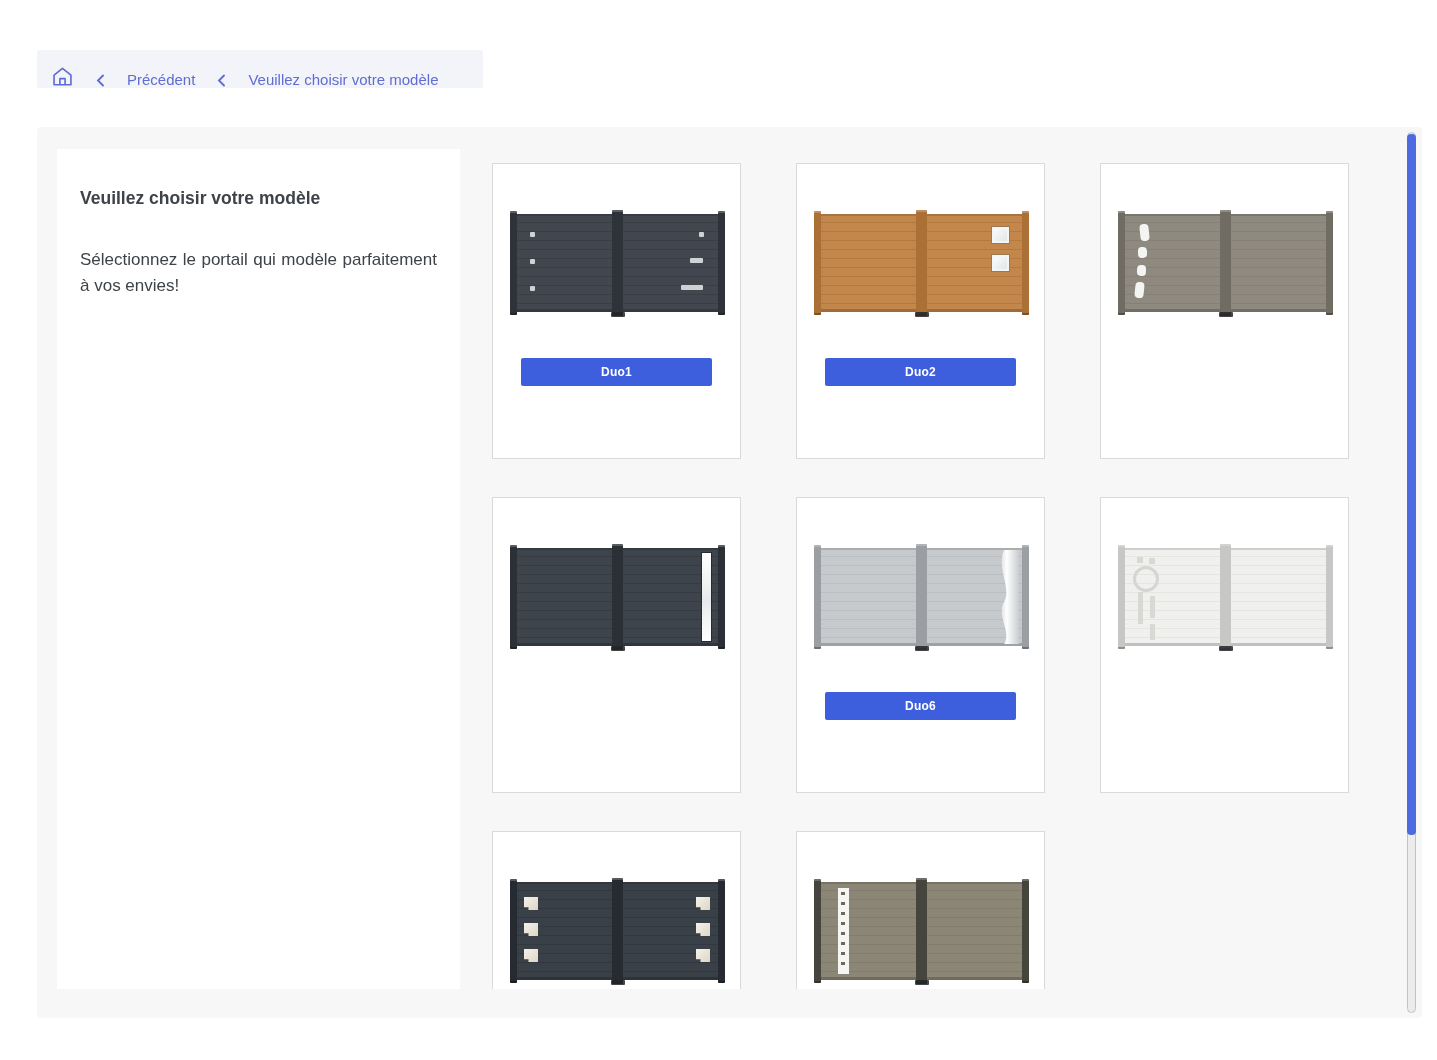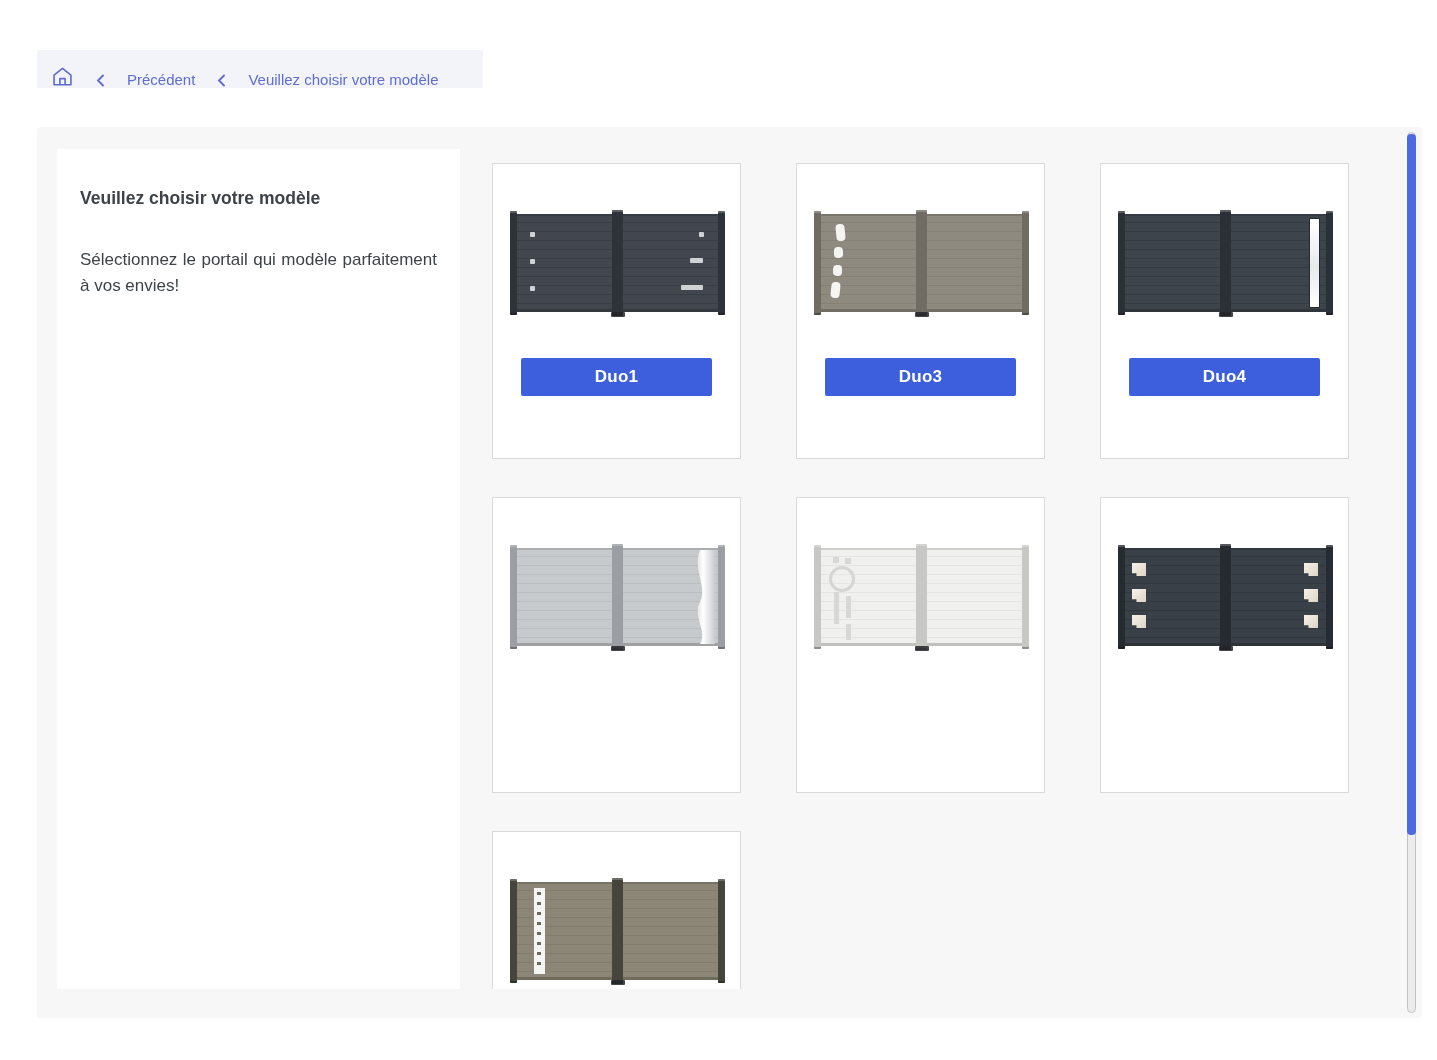--- a/index.html
+++ b/index.html
@@ -42,23 +42,23 @@
   .grid{
     position:absolute;left:435px;top:14px;width:860px;
     display:grid;grid-template-columns:repeat(3,249px);grid-auto-rows:296px;
     column-gap:55px;row-gap:38px;
   }
   .card{
     position:relative;box-sizing:border-box;width:249px;height:296px;
     background:#ffffff;border:1px solid var(--card-border,#d9dadb);cursor:pointer;
   }
   .model-btn{
-    position:absolute;left:28px;right:28px;top:194px;height:38px;border:none;
+    position:absolute;left:28px;right:28px;top:194px;height:28px;border:none;
     background:var(--button-bg,#3d5edd);color:var(--button-text,#ffffff);
-    font-family:inherit;font-size:17px;font-weight:700;letter-spacing:.2px;
+    font-family:inherit;font-size:12px;font-weight:700;letter-spacing:.2px;
     border-radius:2px;cursor:pointer;
   }
 
   
   .gate{
     position:absolute;left:17px;top:50px;width:215px;height:98px;
     background:repeating-linear-gradient(180deg,var(--body,#444) 0 8px,var(--slat,#3a3a3a) 8px 9px);
     box-shadow:inset 0 2px 0 rgba(0,0,0,.14), inset 0 -3px 0 rgba(0,0,0,.2);
   }
   .gate::after{ 
@@ -190,55 +190,65 @@
       <span class="deco d1"></span>
       <span class="deco d2"></span>
       <span class="deco d3"></span>
       <span class="deco d4"></span>
       <span class="deco d5"></span>
       <span class="deco d6"></span>
     </div>
     <button class="model-btn">Duo1</button>
   </div>
 
+  <div class="card">
+    <div class="gate v2" style="--body: #c4874b; --slat: #b37a40; --post: #ab7036; --deco: #f2f4f4;">
+      <span class="post p-left"></span>
+      <span class="post p-mid"></span>
+      <span class="post p-right"></span>
+      <span class="deco d1"></span>
+      <span class="deco d2"></span>
+
+    </div>
+    <button class="model-btn">Duo2</button>
+  </div>
 
   <div class="card">
     <div class="gate v3" style="--body: #8f8a80; --slat: #857f76; --post: #716c63; --deco: #f4f4f2;">
       <span class="post p-left"></span>
       <span class="post p-mid"></span>
       <span class="post p-right"></span>
       <span class="deco d1"></span>
       <span class="deco d2"></span>
       <span class="deco d3"></span>
       <span class="deco d4"></span>
 
     </div>
-    <button class="model-btn">Duo3</button>
   </div>
 
   <div class="card">
     <div class="gate v4" style="--body: #3e444c; --slat: #353b43; --post: #2b3037; --deco: #ffffff;">
       <span class="post p-left"></span>
       <span class="post p-mid"></span>
       <span class="post p-right"></span>
       <span class="deco d1"></span>
 
     </div>
-    <button class="model-btn">Duo4</button>
   </div>
 
 
   <div class="card">
     <div class="gate v6" style="--body: #c7cacc; --slat: #bcbfc2; --post: #9b9fa3; --deco: #fdfdfd;">
       <span class="post p-left"></span>
       <span class="post p-mid"></span>
       <span class="post p-right"></span>
       <span class="deco d1"></span>
 
     </div>
+    <button class="model-btn">Duo6</button>
   </div>
 
   <div class="card">
     <div class="gate v7" style="--body: #f0f0ee; --slat: #e5e5e2; --post: #c7c7c5; --deco: #d8d8d5;">
       <span class="post p-left"></span>
       <span class="post p-mid"></span>
       <span class="post p-right"></span>
       <span class="deco d1"></span>
       <span class="deco d2"></span>
       <span class="deco d3"></span>

